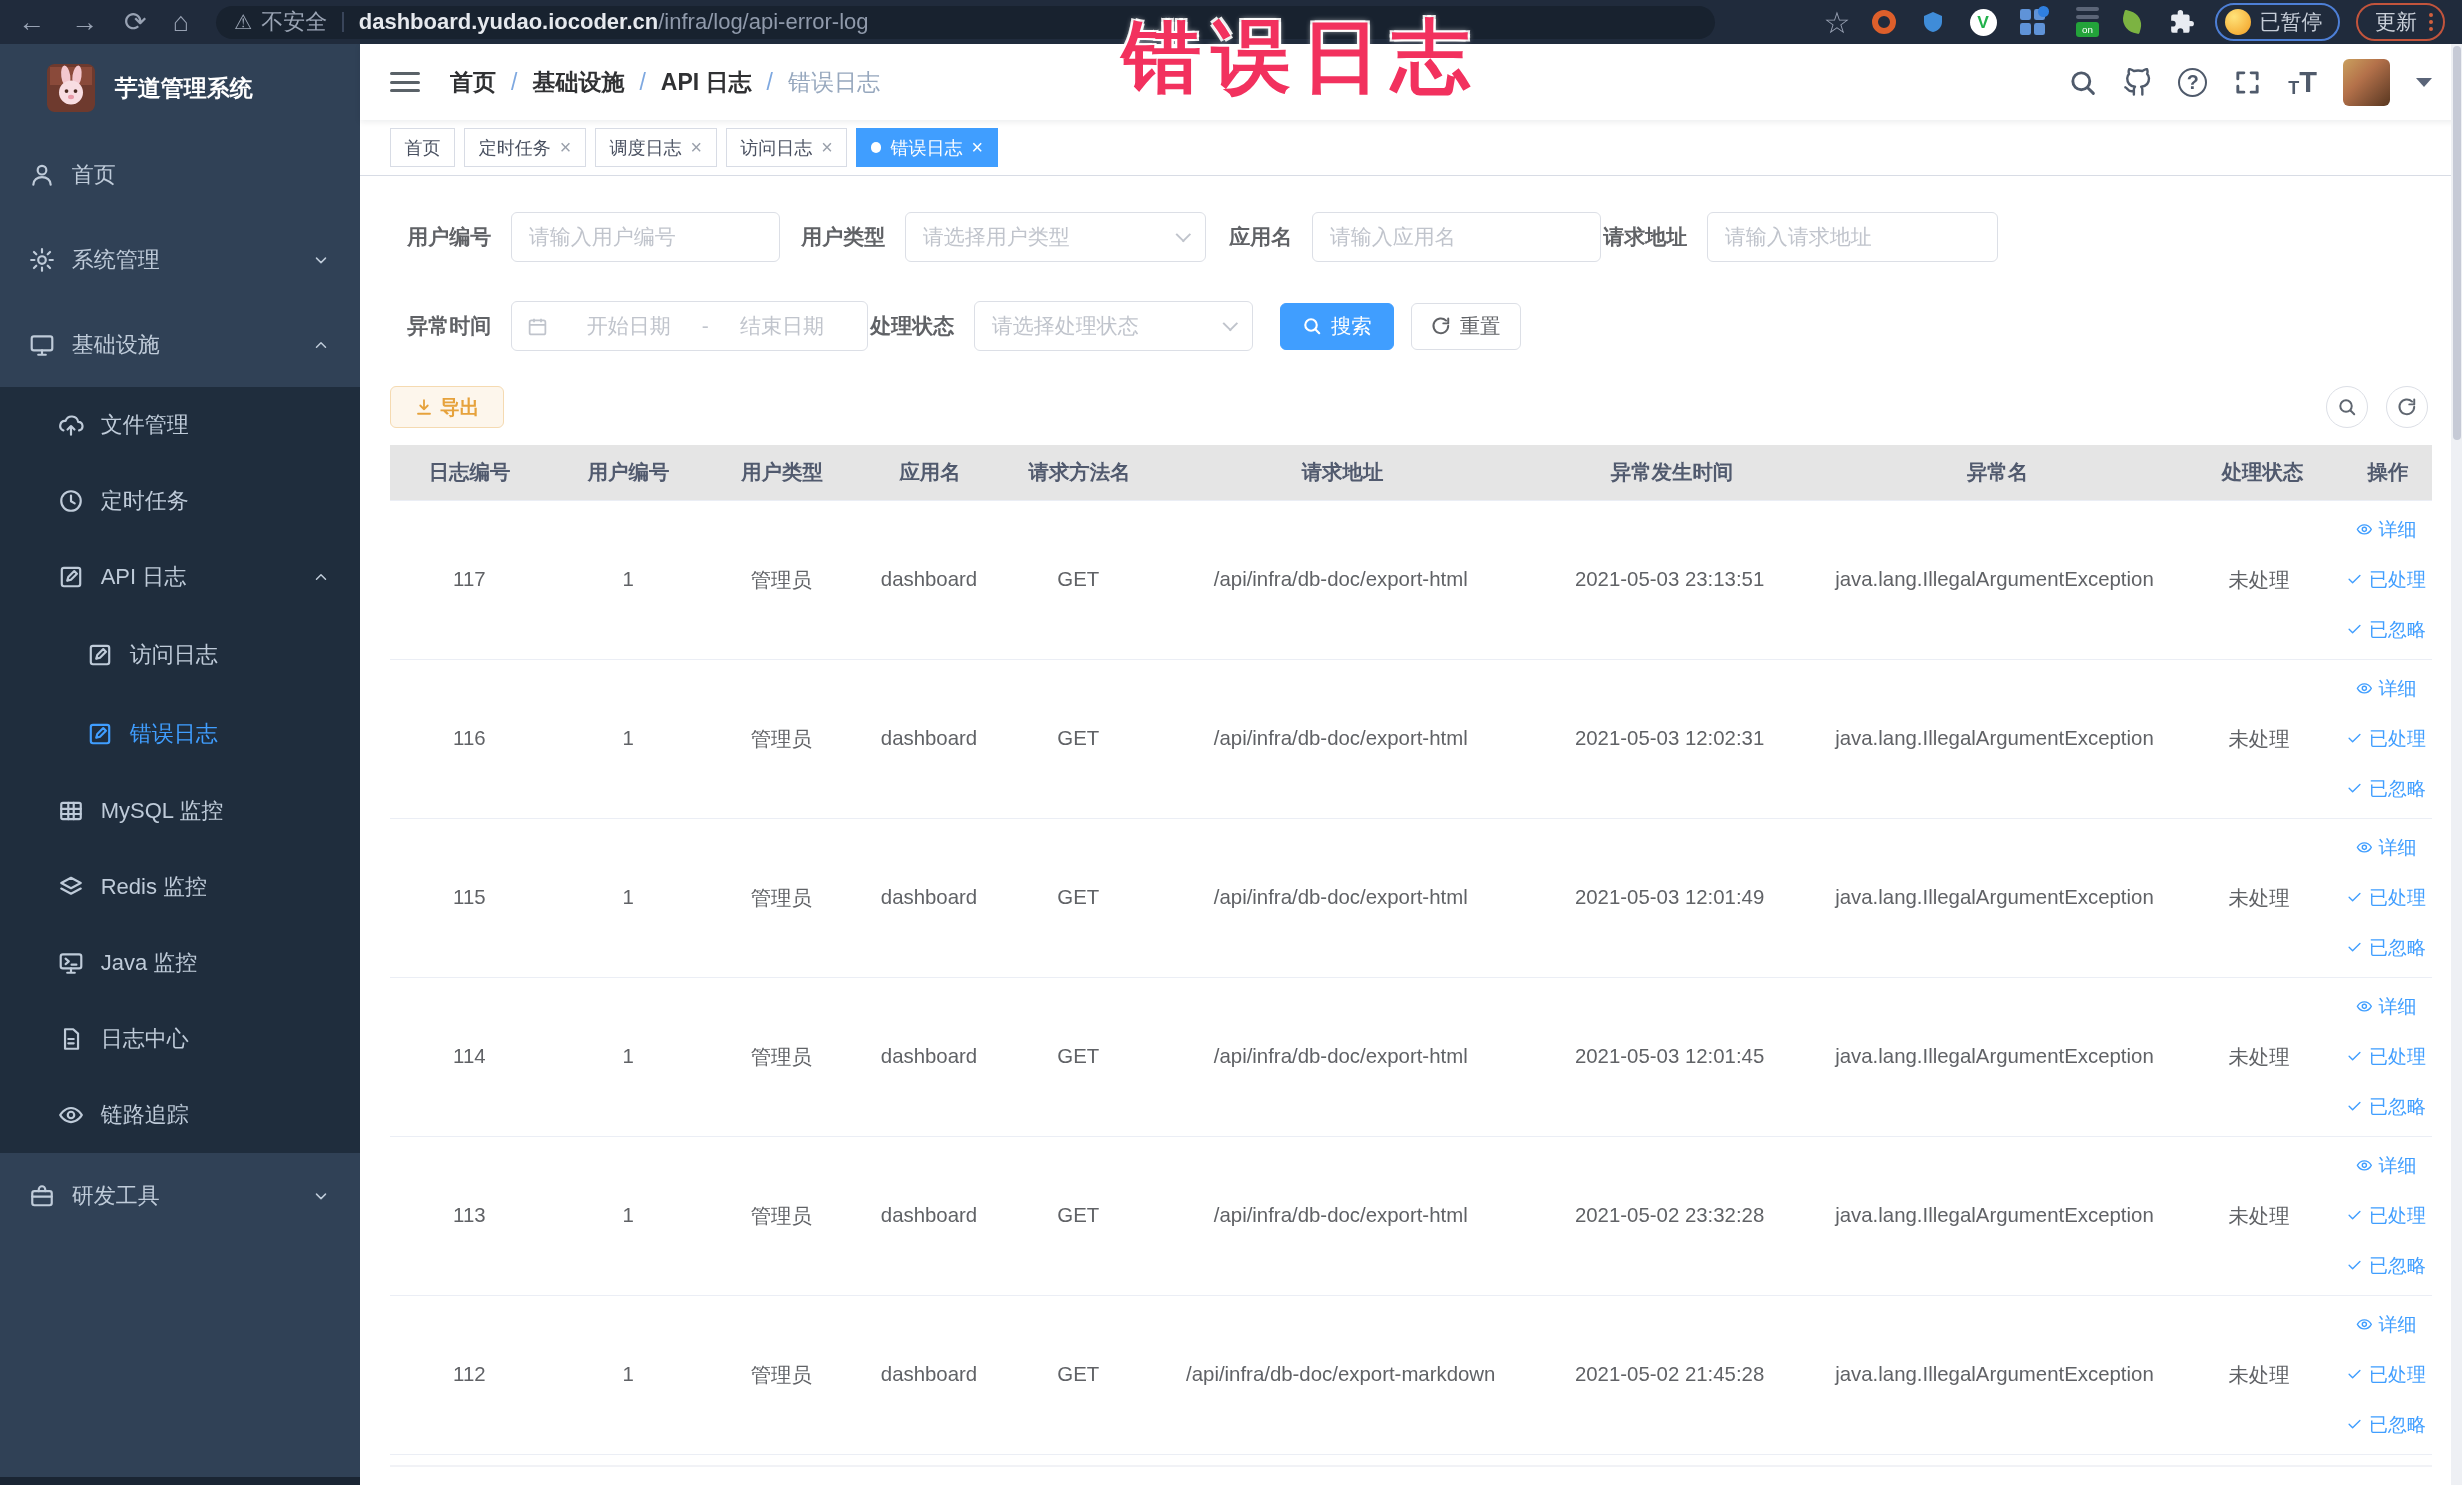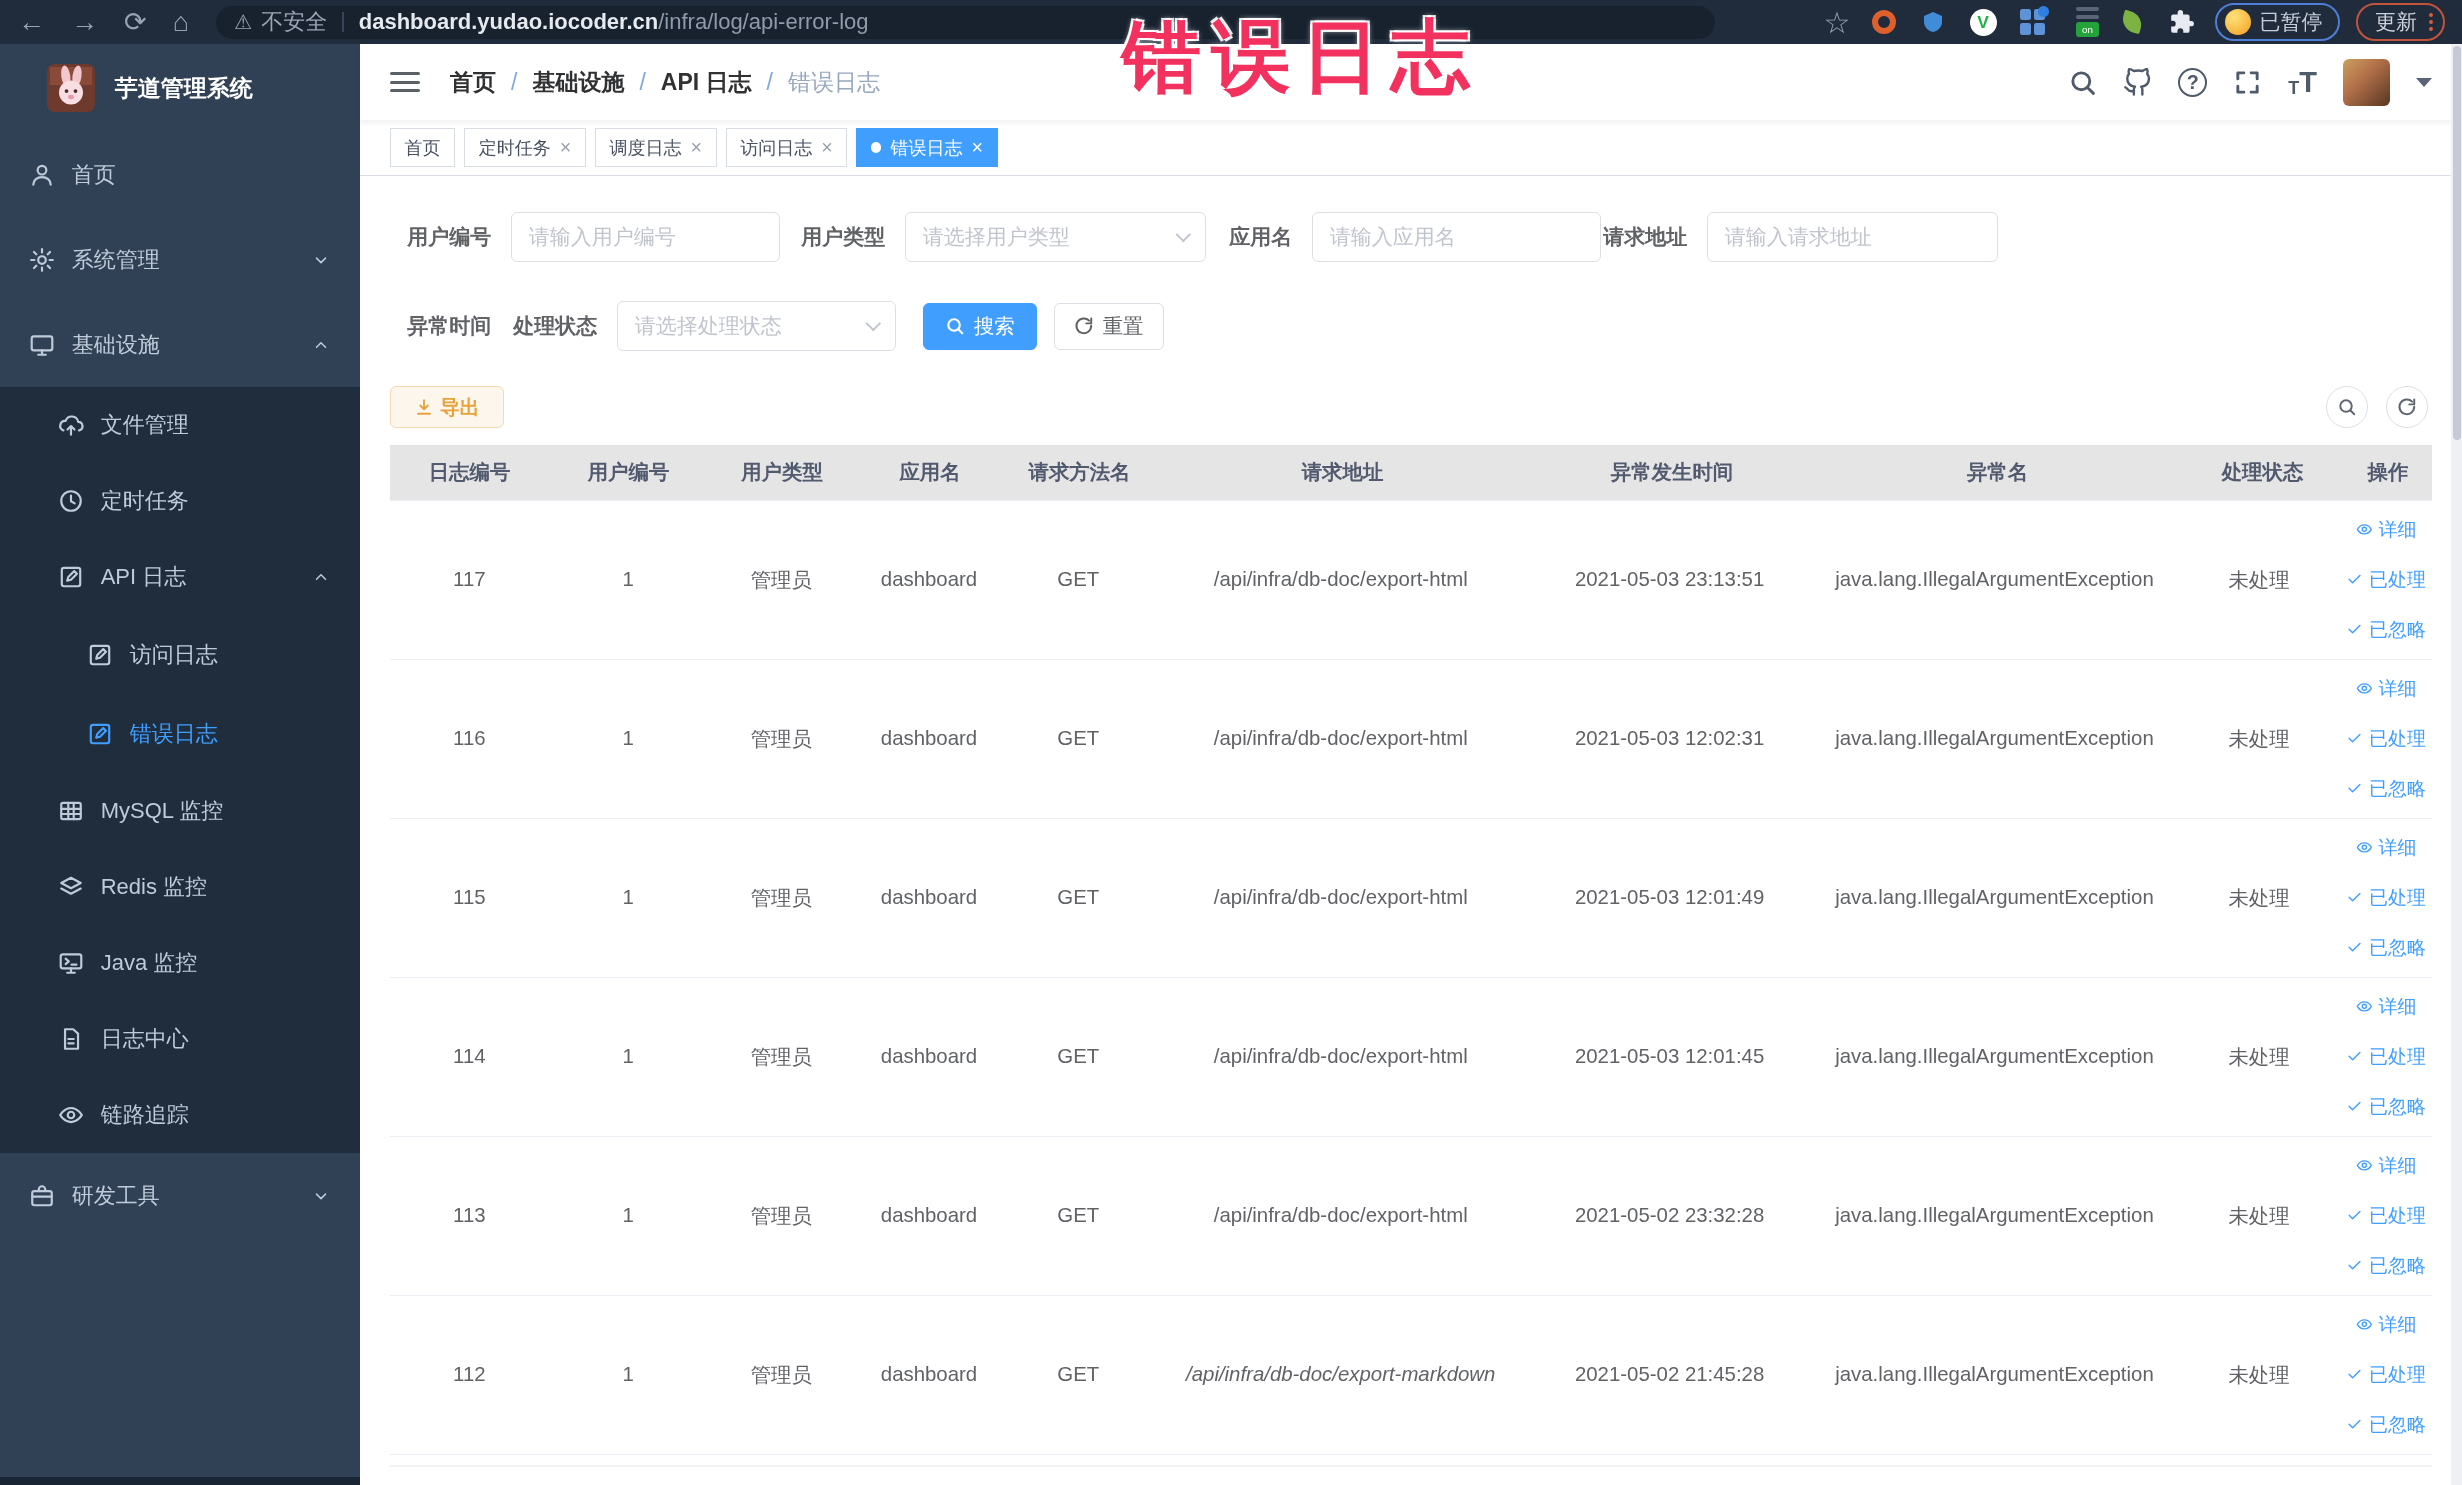--- a/index.html
+++ b/index.html
@@ -448,20 +448,31 @@
           <span class="ph">请输入应用名</span>
         </div>
         <span class="flabel lbD">请求地址</span>
         <div class="inp w-url">
           <span class="ph">请输入请求地址</span>
         </div>
       </div>
 
       <div class="frow frow2">
         <span class="flabel lbA">异常时间</span>
+        <div class="inp dr">
+          <span class="cal">
+            <svg viewBox="0 0 24 24" fill="none" stroke="currentColor" stroke-width="2">
+                <rect x="3" y="5" width="18" height="16" rx="2"></rect>
+                <path d="M3 10h18M8 3v4M16 3v4"></path>
+              </svg>
+          </span>
+          <span class="ph drph">开始日期</span>
+          <span class="dash">-</span>
+          <span class="ph drph">结束日期</span>
+        </div>
         <span class="flabel lbC">处理状态</span>
         <div class="inp sel w-status">
           <span class="ph">请选择处理状态</span>
           <span class="sel-arrow"></span>
         </div>
         <div class="btn btn-search">
           <svg viewBox="0 0 24 24" fill="none" stroke="#fff" stroke-width="2.6" stroke-linecap="round">
               <circle cx="11" cy="11" r="7"></circle>
               <path d="M16.5 16.5L21 21"></path>
             </svg>
@@ -700,21 +711,21 @@
                   <span>已忽略</span>
                 </span>
               </span>
             </div>
             <div class="trow">
               <span class="td" style="width: 159px;">112</span>
               <span class="td" style="width: 159px;">1</span>
               <span class="td" style="width: 148px;">管理员</span>
               <span class="td" style="width: 148px;">dashboard</span>
               <span class="td" style="width: 151px;">GET</span>
-              <span class="td" style="width: 375px; font-style: italic;">/api/infra/db-doc/export-markdown</span>
+              <span class="td" style="width: 375px;">/api/infra/db-doc/export-markdown</span>
               <span class="td" style="width: 284px;">2021-05-02 21:45:28</span>
               <span class="td" style="width: 367px;">java.lang.IllegalArgumentException</span>
               <span class="td" style="width: 163px;">未处理</span>
               <span class="td td-actions" style="flex: 1 1 0%;">
                 <span class="action">
                   <span>
                     <svg viewBox="0 0 24 24" fill="none" stroke="currentColor" stroke-width="2" stroke-linecap="round" stroke-linejoin="round">
                       <path d="M2 12s3.6-6.5 10-6.5S22 12 22 12s-3.6 6.5-10 6.5S2 12 2 12z"></path>
                       <circle cx="12" cy="12" r="3"></circle>
                     </svg>

